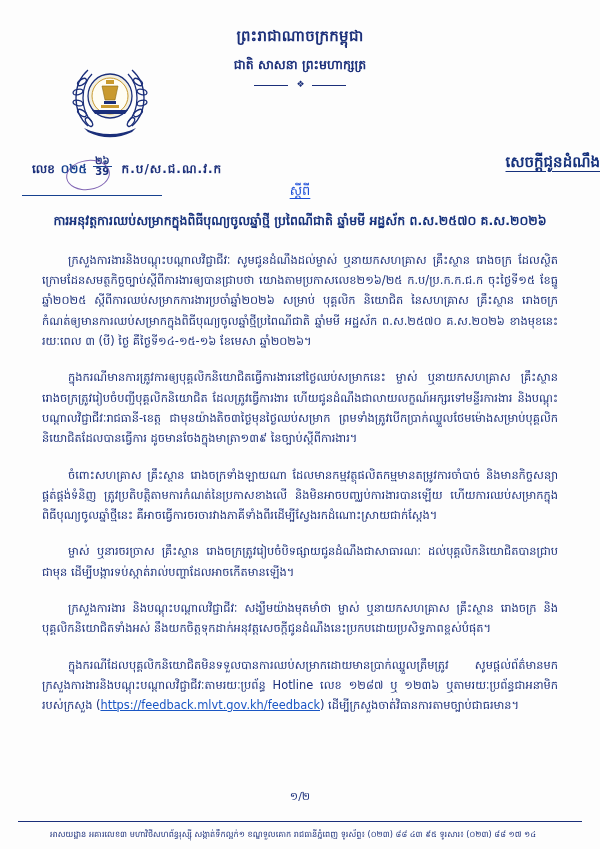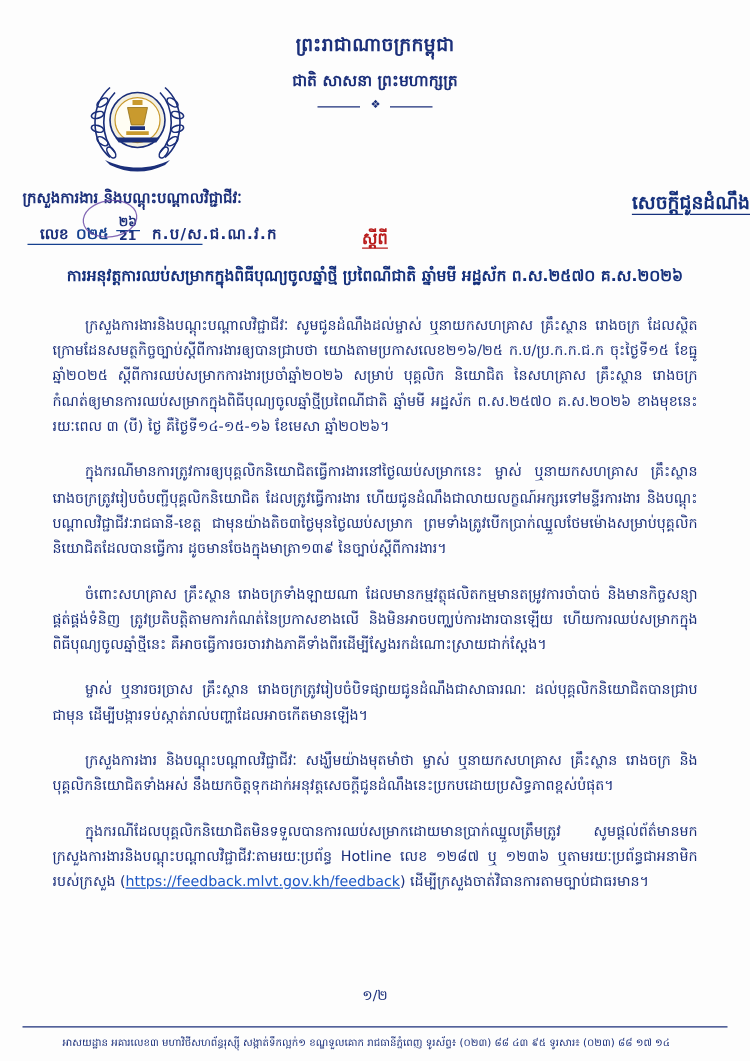--- a/index.html
+++ b/index.html
@@ -133,22 +133,22 @@
     font-size: 15px;
     font-weight: 700;
     color: #16317c;
     text-decoration: underline;
     text-underline-offset: 4px;
   }
   .doc-sub {
     text-align: center;
     margin-top: 8px;
     font-size: 13px;
-    font-weight: 700;
-    color: #b91c1c;
+    font-weight: 400;
+    color: #1d4ed8;
     text-decoration: underline;
     text-underline-offset: 3px;
   }
   .doc-topic {
     text-align: center;
     margin-top: 9px;
     font-size: 12.5px;
     font-weight: 700;
     color: #16317c;
     line-height: 1.75;
@@ -250,27 +250,26 @@
 
   <div class="header">
     <div class="kingdom">ព្រះរាជាណាចក្រកម្ពុជា</div>
     <div class="motto">ជាតិ សាសនា ព្រះមហាក្សត្រ</div>
     <div class="motto-rule">
       <span>❖</span>
     </div>
   </div>
 
   <div class="ministry">
-    <div class="line1">ក្រសួងការងារ និងបណ្ដុះបណ្ដាលវិជ្ជាជីវៈ</div>
     <div class="numline">
       <span class="lek">លេខ</span>
       <span class="numval">០២៥</span>
       <span class="frac">
         <span class="top">២៦</span>
-        <span class="bot">21</span>
+        <span class="bot">39</span>
       </span>
       <span class="suffix">ក.ប/ស.ជ.ណ.វ.ក</span>
     </div>
   </div>
   <div class="underline-box"></div>
   <div class="stamp-oval"></div>
 
   <div class="doc-title">សេចក្ដីជូនដំណឹង</div>
   <div class="doc-sub">ស្ដីពី</div>
   <div class="doc-topic">ការអនុវត្តការឈប់សម្រាកក្នុងពិធីបុណ្យចូលឆ្នាំថ្មី ប្រពៃណីជាតិ ឆ្នាំមមី អដ្ឋស័ក ព.ស.២៥៧០ គ.ស.២០២៦</div>

